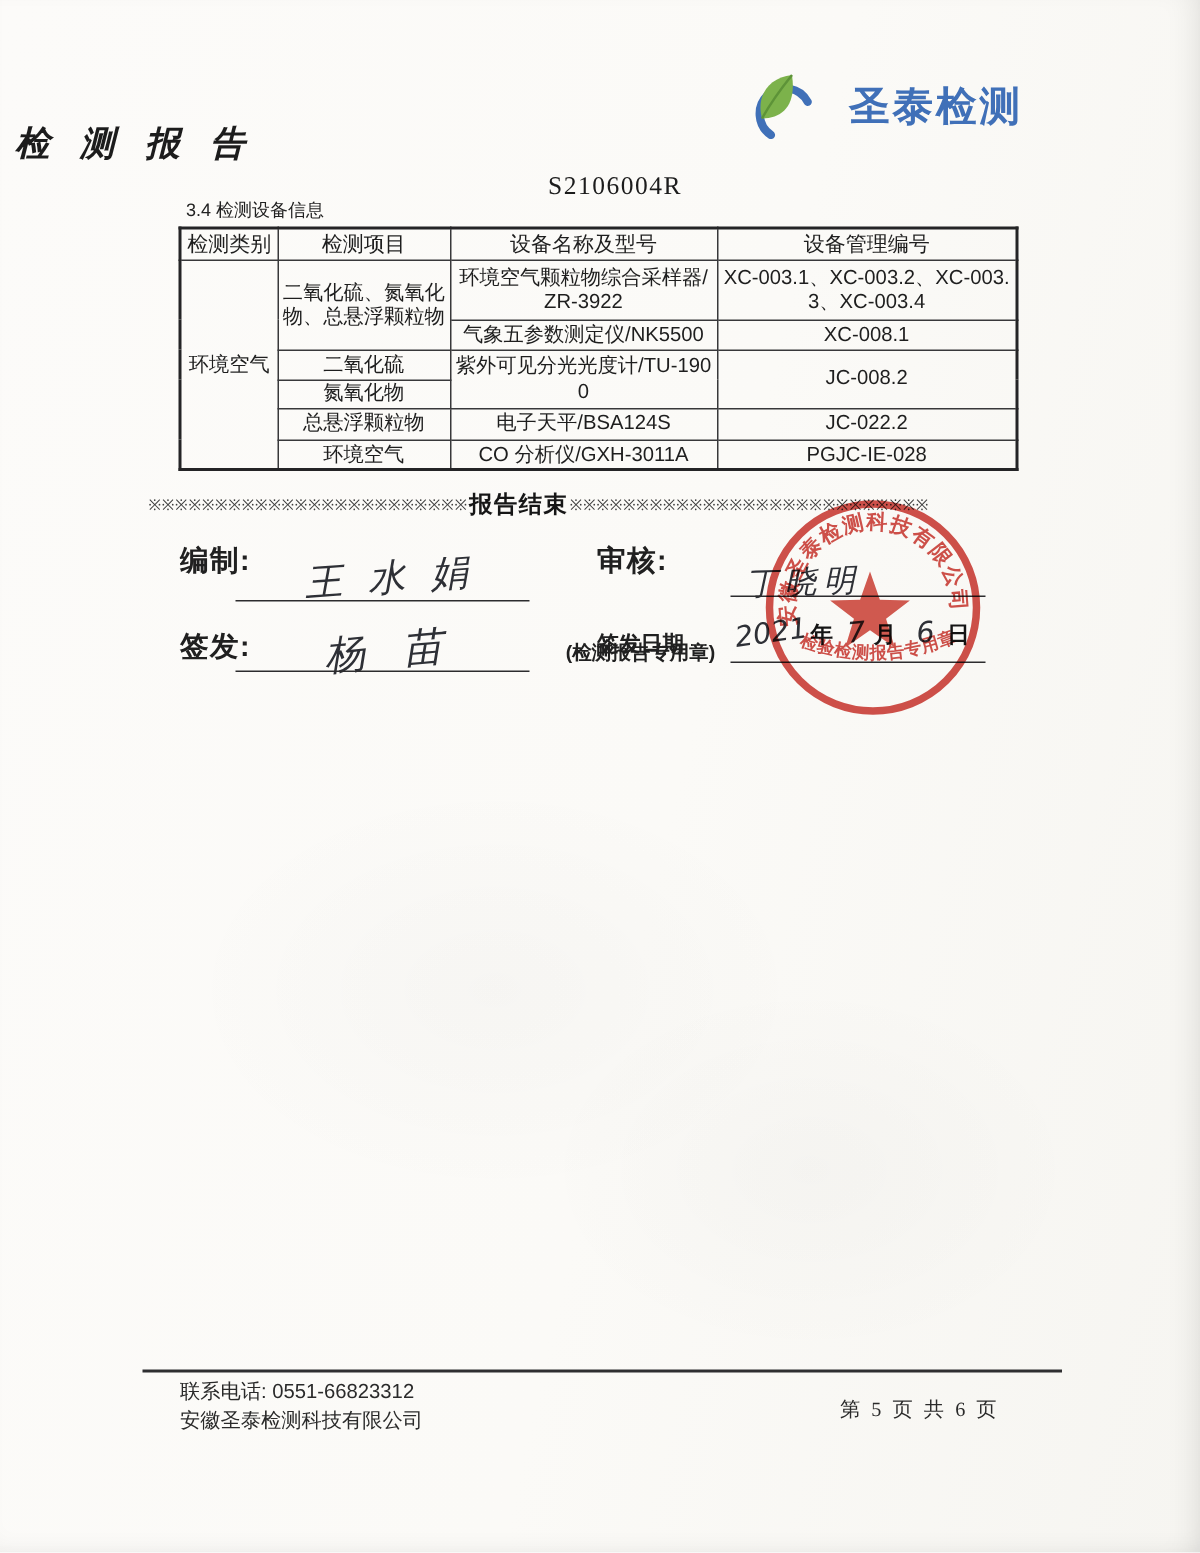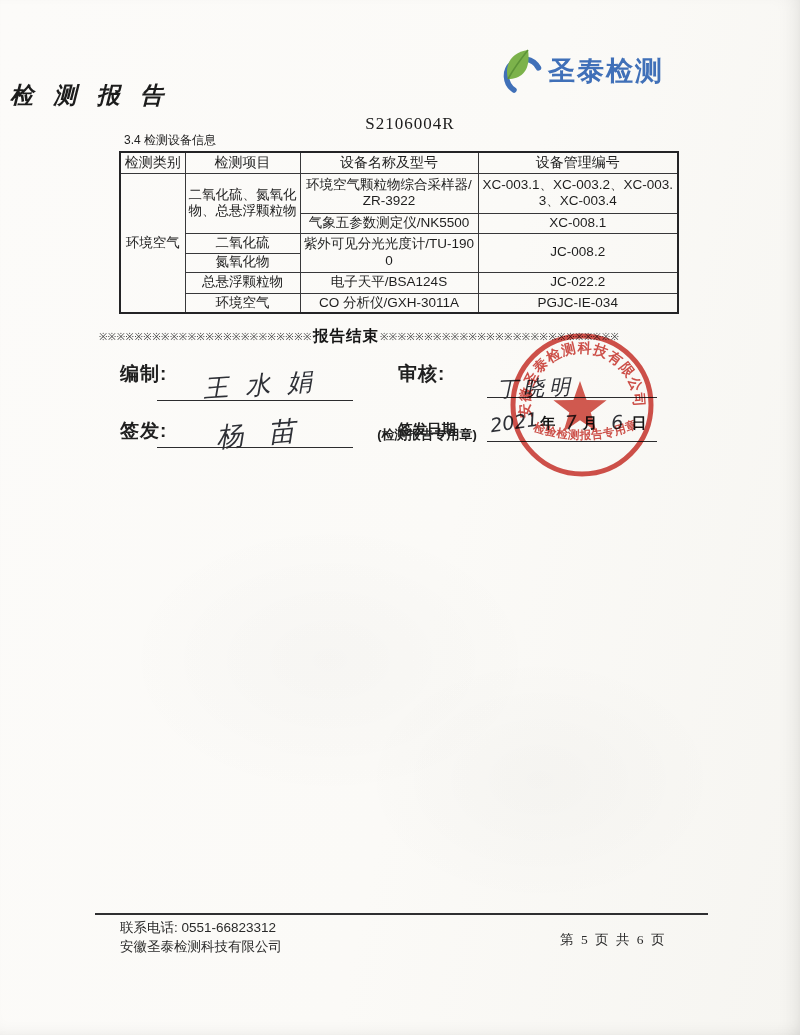--- a/index.html
+++ b/index.html
@@ -15,21 +15,21 @@
     position:absolute;inset:0;
     background:
       radial-gradient(ellipse 300px 200px at 330px 660px, rgba(0,0,0,0.02), transparent 70%),
       radial-gradient(ellipse 260px 180px at 540px 780px, rgba(0,0,0,0.02), transparent 70%),
       linear-gradient(103deg,#fcfbf9 0%,#fbfaf7 55%,#f6f5f1 100%);
     box-shadow: inset -16px 0 24px -18px rgba(0,0,0,0.14), inset 0 -12px 20px -16px rgba(0,0,0,0.10);
   }
   .abs{position:absolute;}
 
   
-  .logo{left:498px;top:46px;display:flex;align-items:center;gap:2px;}
+  .logo{left:498px;top:46px;display:flex;align-items:center;gap:20px;}
   .logo-text{font-size:27px;font-weight:bold;color:#4070b8;letter-spacing:2px;}
 
   
   .title{left:10px;top:80px;width:780px;text-align:left;font-size:23px;font-weight:bold;color:#1c1c1c;letter-spacing:7px;font-style:italic;}
   .report-no{left:20px;top:114px;width:780px;text-align:center;font-family:"Liberation Serif",serif;font-size:17px;font-weight:normal;letter-spacing:1px;color:#1c1c1c;}
   .section-label{left:124px;top:132px;font-size:12px;color:#222;}
 
   
   table.equip{
     left:119px;top:151px;position:absolute;
@@ -126,21 +126,21 @@
         <td>氮氧化物</td>
       </tr>
       <tr class="h21">
         <td>总悬浮颗粒物</td>
         <td>电子天平/BSA124S</td>
         <td>JC-022.2</td>
       </tr>
       <tr class="h20">
         <td>环境空气</td>
         <td>CO 分析仪/GXH-3011A</td>
-        <td>PGJC-IE-034</td>
+        <td>PGJC-IE-028</td>
       </tr>
     </tbody>
   </table>
 
   <div class="abs divider">
     <span class="marks">※※※※※※※※※※※※※※※※※※※※※※※※</span>
     <span class="label">报告结束</span>
     <span class="marks">※※※※※※※※※※※※※※※※※※※※※※※※※※※</span>
   </div>
 

